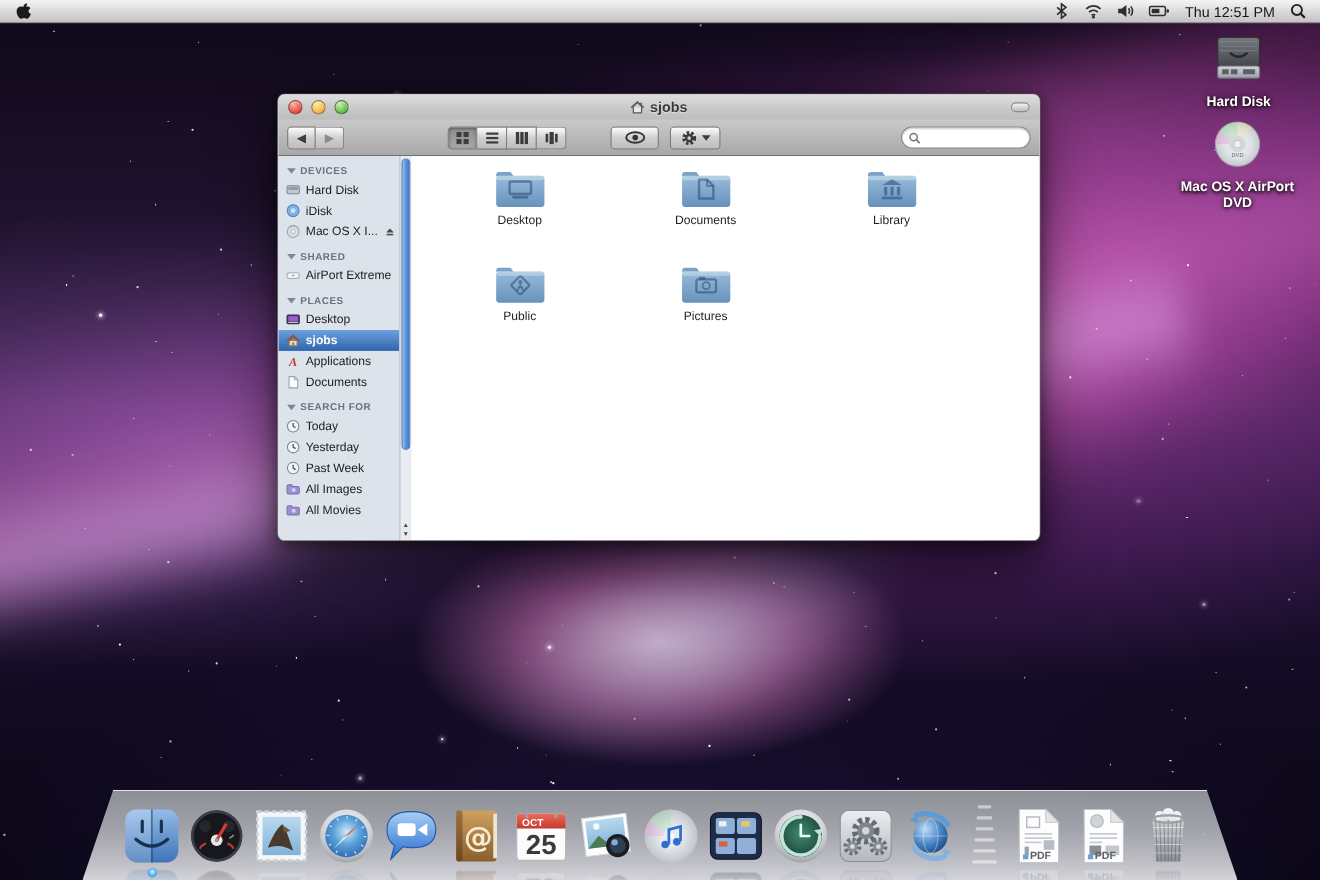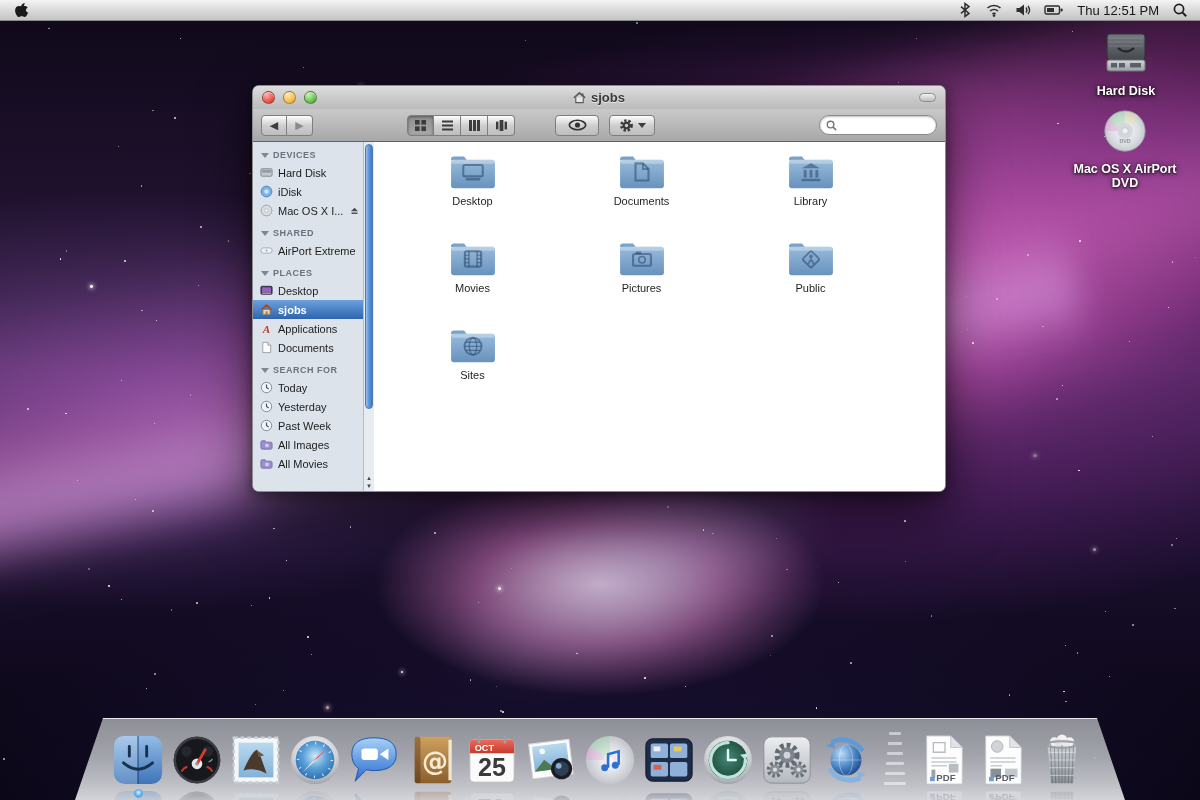--- a/index.html
+++ b/index.html
@@ -706,58 +706,36 @@
                 <rect x="37.4" y="22" width="3.6" height="9.5" fill="rgba(38,68,105,.52)"></rect>
                 <rect x="20.5" y="33" width="23" height="3" fill="rgba(38,68,105,.52)"></rect>
               </svg></div>
             <div class="flbl">Library</div>
           </div>
           <div class="fcell">
             <div class="fico"><svg viewBox="0 0 64 50">
                 <path d="M5 9 q0-3.5 3.5-3.5 h12.5 l3.5 4.5 H5z" fill="#7aa2c8"></path>
                 <rect x="5" y="9.5" width="54" height="35" rx="3.5" fill="url(#g-fold)"></rect>
                 <rect x="5" y="9.5" width="54" height="5" rx="2.5" fill="rgba(255,255,255,.3)"></rect>
-                <rect x="22" y="15" width="20" height="19" rx="2" fill="none" stroke="rgba(38,68,105,.52)" stroke-width="2.6"></rect>
-                <path d="M27 15 v19 M37 15 v19" stroke="rgba(38,68,105,.52)" stroke-width="1.8"></path>
-                <path d="M22 20 h5 M22 24.5 h5 M22 29 h5 M37 20 h5 M37 24.5 h5 M37 29 h5" stroke="rgba(38,68,105,.52)" stroke-width="1.4"></path>
+                <rect x="24.5" y="17.5" width="15" height="15" rx="2" transform="rotate(45 32 25)" fill="none" stroke="rgba(38,68,105,.52)" stroke-width="2.4"></rect>
+                <circle cx="32" cy="21.5" r="2.3" fill="rgba(38,68,105,.52)"></circle>
+                <path d="M28.5 31 l3.5-6 3.5 6 M29 27.5 h6" fill="none" stroke="rgba(38,68,105,.52)" stroke-width="1.8"></path>
               </svg></div>
-            <div class="flbl">Movies</div>
+            <div class="flbl">Public</div>
           </div>
           <div class="fcell">
             <div class="fico"><svg viewBox="0 0 64 50">
                 <path d="M5 9 q0-3.5 3.5-3.5 h12.5 l3.5 4.5 H5z" fill="#7aa2c8"></path>
                 <rect x="5" y="9.5" width="54" height="35" rx="3.5" fill="url(#g-fold)"></rect>
                 <rect x="5" y="9.5" width="54" height="5" rx="2.5" fill="rgba(255,255,255,.3)"></rect>
                 <rect x="21" y="18.5" width="22" height="14.5" rx="2" fill="none" stroke="rgba(38,68,105,.52)" stroke-width="2.6"></rect>
                 <circle cx="32" cy="25.5" r="4" fill="none" stroke="rgba(38,68,105,.52)" stroke-width="2"></circle>
                 <rect x="24" y="15.5" width="7" height="3.4" rx="1" fill="rgba(38,68,105,.52)"></rect>
               </svg></div>
             <div class="flbl">Pictures</div>
-          </div>
-          <div class="fcell">
-            <div class="fico"><svg viewBox="0 0 64 50">
-                <path d="M5 9 q0-3.5 3.5-3.5 h12.5 l3.5 4.5 H5z" fill="#7aa2c8"></path>
-                <rect x="5" y="9.5" width="54" height="35" rx="3.5" fill="url(#g-fold)"></rect>
-                <rect x="5" y="9.5" width="54" height="5" rx="2.5" fill="rgba(255,255,255,.3)"></rect>
-                <rect x="24.5" y="17.5" width="15" height="15" rx="2" transform="rotate(45 32 25)" fill="none" stroke="rgba(38,68,105,.52)" stroke-width="2.4"></rect>
-                <circle cx="32" cy="21.5" r="2.3" fill="rgba(38,68,105,.52)"></circle>
-                <path d="M28.5 31 l3.5-6 3.5 6 M29 27.5 h6" fill="none" stroke="rgba(38,68,105,.52)" stroke-width="1.8"></path>
-              </svg></div>
-            <div class="flbl">Public</div>
-          </div>
-          <div class="fcell">
-            <div class="fico"><svg viewBox="0 0 64 50">
-                <path d="M5 9 q0-3.5 3.5-3.5 h12.5 l3.5 4.5 H5z" fill="#7aa2c8"></path>
-                <rect x="5" y="9.5" width="54" height="35" rx="3.5" fill="url(#g-fold)"></rect>
-                <rect x="5" y="9.5" width="54" height="5" rx="2.5" fill="rgba(255,255,255,.3)"></rect>
-                <circle cx="32" cy="25" r="10.5" fill="none" stroke="rgba(38,68,105,.52)" stroke-width="2.3"></circle>
-                <ellipse cx="32" cy="25" rx="4.6" ry="10.5" fill="none" stroke="rgba(38,68,105,.52)" stroke-width="1.6"></ellipse>
-                <path d="M21.5 25 h21 M23.5 20 h17 M23.5 30 h17" stroke="rgba(38,68,105,.52)" stroke-width="1.6"></path>
-              </svg></div>
-            <div class="flbl">Sites</div>
           </div>
         </div>
     </div>
 
   </div>
 
   <div class="menubar">
     <span class="apple icn">
         <svg viewBox="0 0 15 16">
           <path d="M9.6 3.9c.7-.8 1.2-2 1-3-.9.1-2 .7-2.6 1.5-.6.7-1 1.8-.8 2.8 1 .1 1.8-.5 2.4-1.3z M11.9 8.5c0-2 1.7-2.9 1.8-3-.9-1.4-2.4-1.6-2.9-1.6-1.3-.1-2.4.7-3 .7-.6 0-1.5-.7-2.5-.7C3 3.9 1.1 5.4 1.1 8.2c0 1.7.6 3.5 1.4 4.7.7 1 1.5 2.1 2.6 2.1 1 0 1.4-.7 2.7-.7s1.6.7 2.7.7c1.1 0 1.8-1 2.5-2 .8-1.2 1.1-2.3 1.1-2.4-.1 0-2.2-.9-2.2-2.1z" fill="#1a1a1a"></path>

